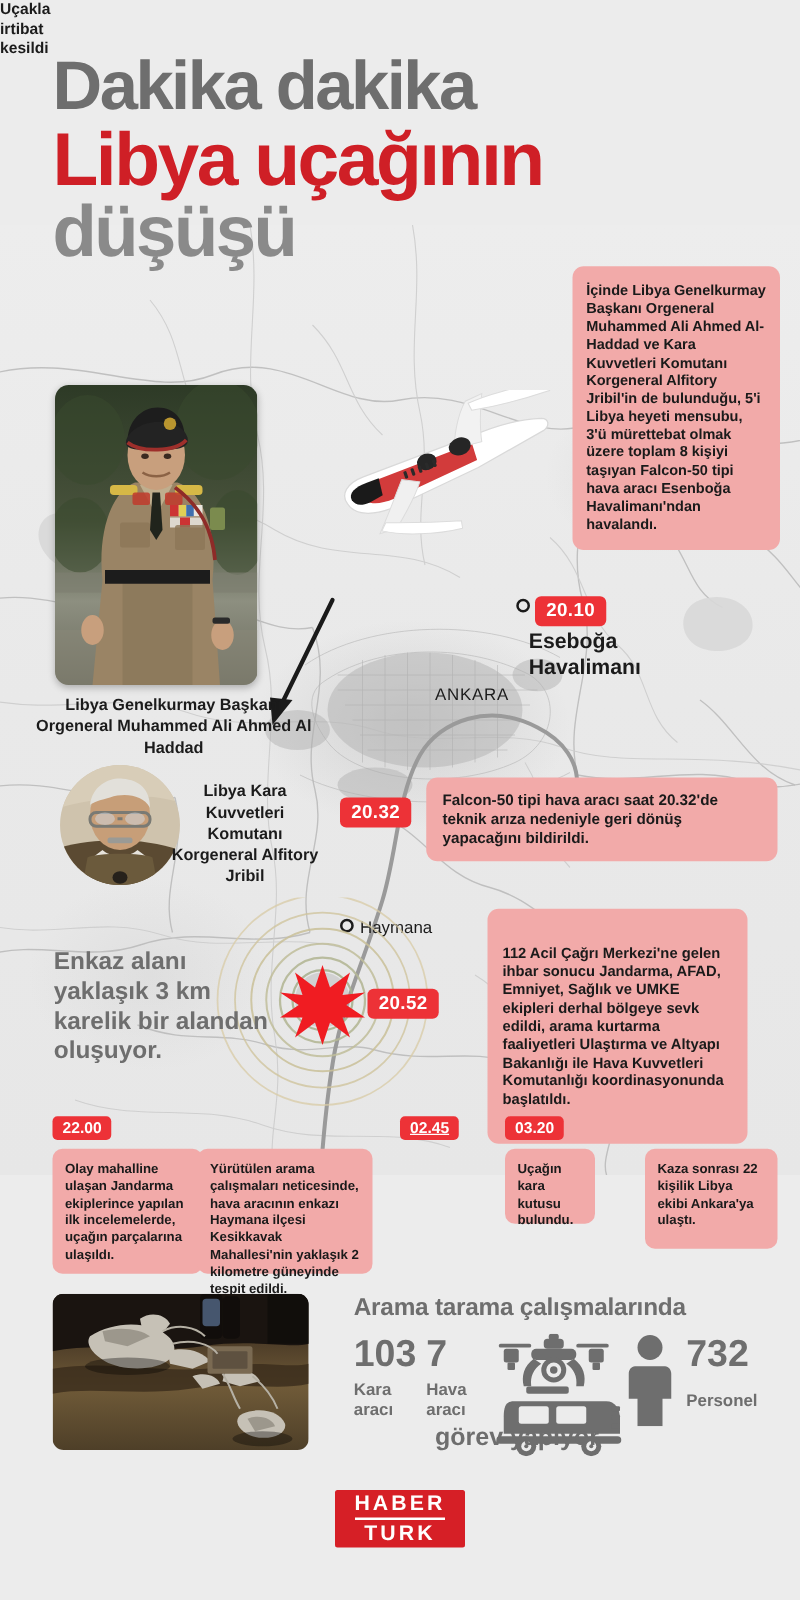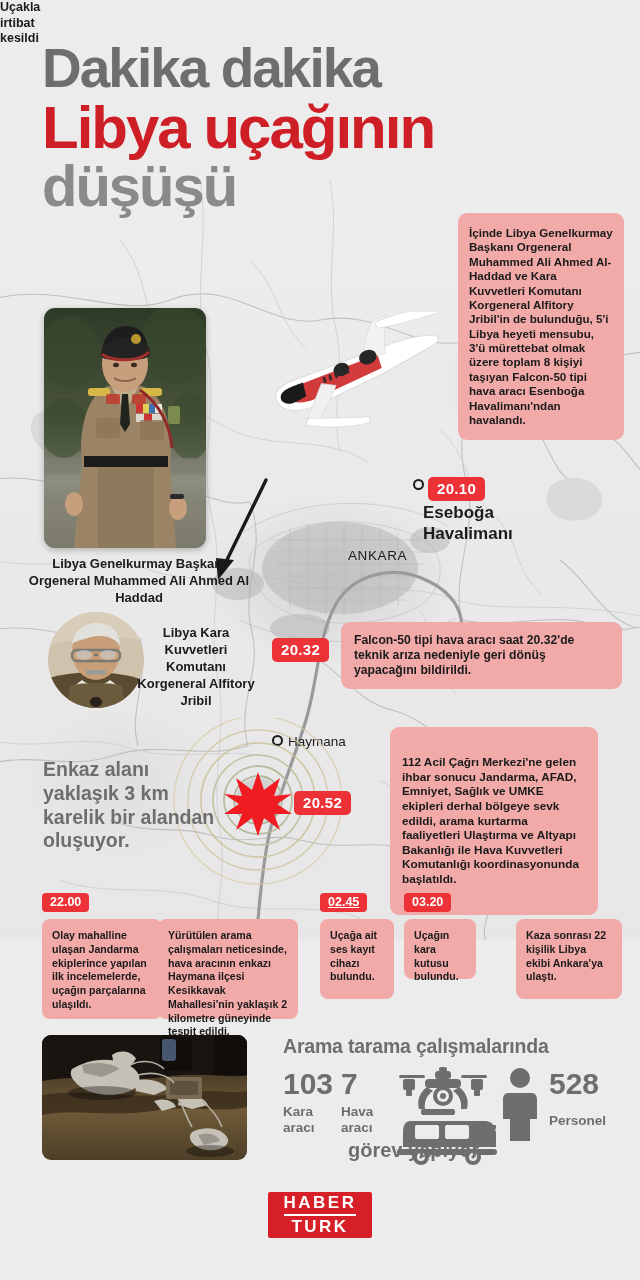--- a/index.html
+++ b/index.html
@@ -334,21 +334,20 @@
 kesildi</div>
 
 <div id="enkaz">Enkaz alanı yaklaşık 3 km karelik bir alandan oluşuyor.</div>
 
 <div id="timeline">
   <div class="tl-badge" style="left:42px; top:0;">22.00</div>
   <div class="tl-card" style="left:42px; top:26px; width:120px; height:100px;">Olay mahalline ulaşan Jandarma ekiplerince yapılan ilk incelemelerde, uçağın parçalarına ulaşıldı.</div>
   <div class="tl-card" style="left:158px; top:26px; width:140px; height:100px;">Yürütülen arama çalışmaları neticesinde, hava aracının enkazı Haymana ilçesi Kesikkavak Mahallesi'nin yaklaşık 2 kilometre güneyinde tespit edildi.</div>
 
   <div class="tl-badge" style="left:320px; top:0;text-decoration:underline;">02.45</div>
-  <div class="tl-card" style="left:320px; top:26px; width:74px; height:80px;">Uçağa ait ses kayıt cihazı bulundu.</div>
 
   <div class="tl-badge" style="left:404px; top:0;">03.20</div>
   <div class="tl-card" style="left:404px; top:26px; width:72px; height:60px;">Uçağın kara kutusu bulundu.</div>
 
   <div class="tl-card" style="left:516px; top:26px; width:106px; height:80px;">Kaza sonrası 22 kişilik Libya ekibi Ankara'ya ulaştı.</div>
 </div>
 
 <div id="photo3">
   <svg width="205" height="125" viewBox="0 0 205 125">
     <defs>
@@ -448,21 +447,21 @@
     <circle cx="76" cy="48" r="4" fill="#ececec"></circle>
     <circle cx="76" cy="48" r="1.6" fill="#6e6e6e"></circle>
   </svg>
 
   <svg style="position:absolute; left:216px; top:32px;" width="42" height="74" viewBox="0 0 42 74">
     <circle cx="21" cy="11" r="10" fill="#6e6e6e"></circle>
     <path d="M9,26 L33,26 C36,26 38,29 38,32 L38,52 L31,52 L31,74 L11,74 L11,52 L4,52 L4,32 C4,29 6,26 9,26 Z" fill="#6e6e6e"></path>
   </svg>
 
   <div style="position:absolute; left:266px; top:34px;">
-    <div class="statnum">528</div>
+    <div class="statnum">732</div>
     <div class="statlbl" style="margin-top:14px;">Personel</div>
   </div>
 
   <div id="gorev">görev yapıyor</div>
 </div>
 
 <div id="logo">
   <div>HABER</div>
   <div id="logo-rule"></div>
   <div>TURK</div>

